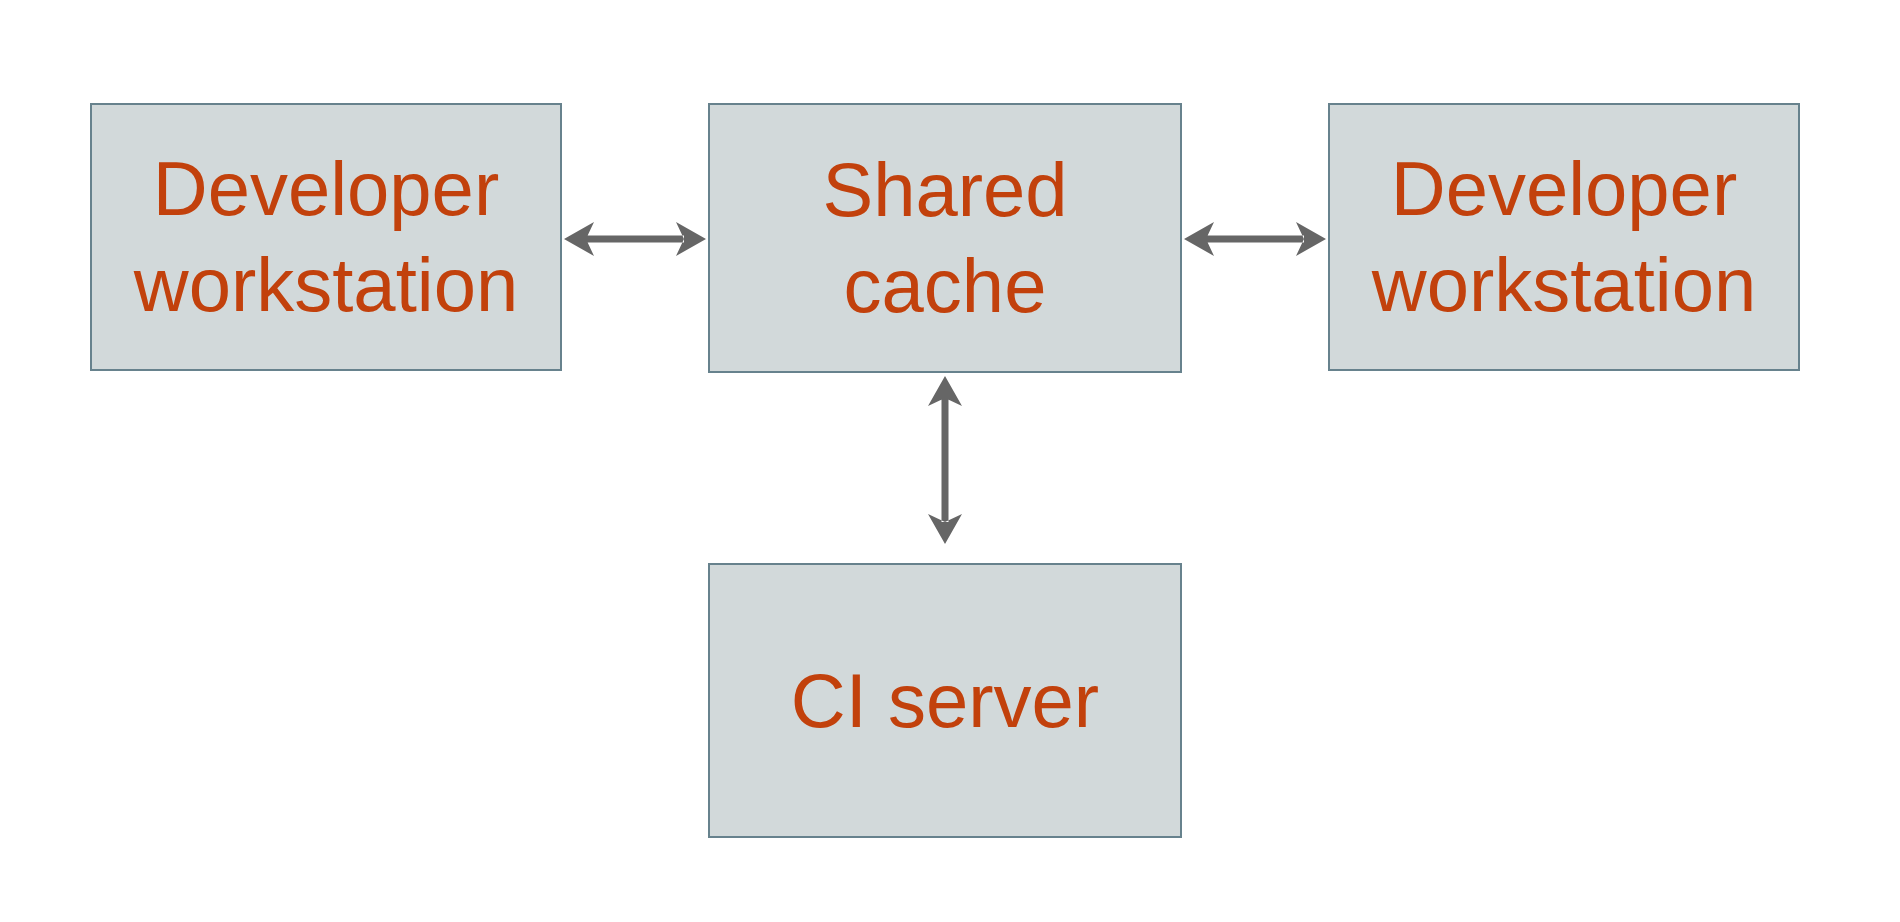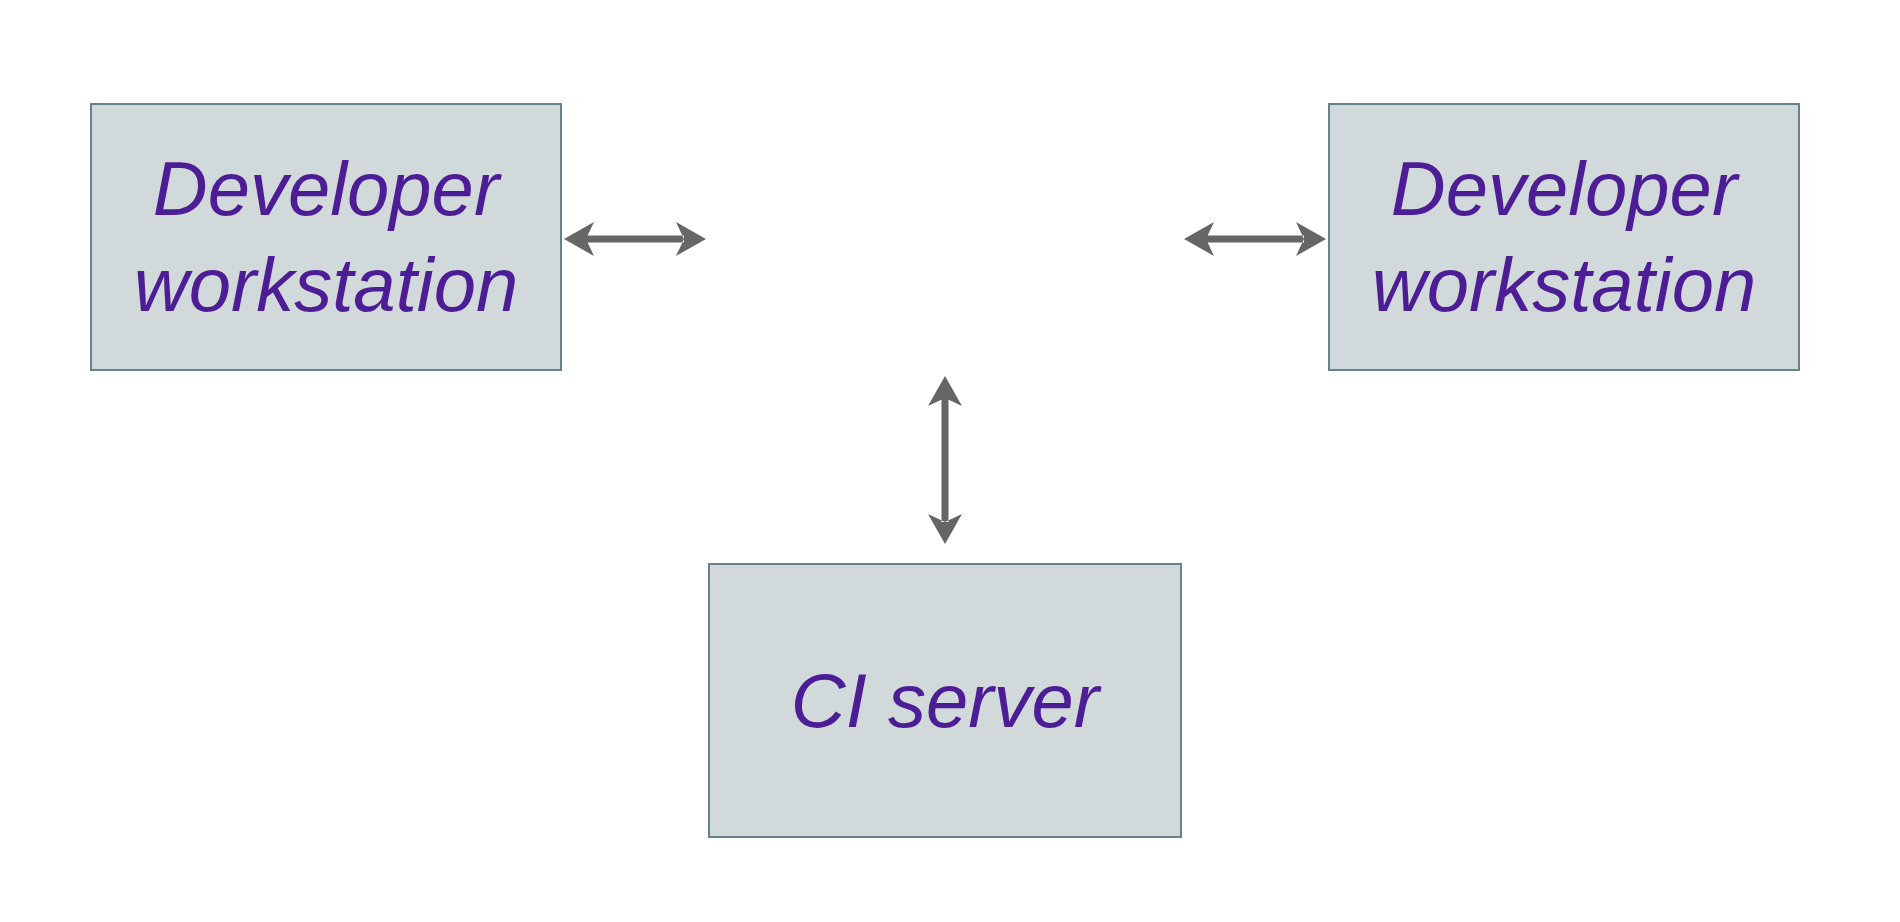--- a/index.html
+++ b/index.html
@@ -29,24 +29,23 @@
     border: 2px solid #67828d;
     box-sizing: border-box;
     display: flex;
     align-items: center;
     justify-content: center;
     text-align: center;
   }
   .node .label {
     font-size: 76px;
     line-height: 1.26;
-    color: #4c1d95;
+    color: #c2410c;
     padding: 0 10px;
     font-weight: 400;
-    font-style: italic;
   }
   .node-dev-left   { left: 90px;   top: 103px; width: 472px; height: 268px; }
   .node-cache      { left: 708px;  top: 103px; width: 474px; height: 270px; }
   .node-dev-right  { left: 1328px; top: 103px; width: 472px; height: 268px; }
   .node-ci         { left: 708px;  top: 547px; width: 474px; height: 275px; margin-top: 16px; }
   .arrow { fill: #666666; }
 </style>
 </head>
 <body>
 
@@ -64,20 +63,23 @@
 
     <path class="arrow" d="M945,376 L962,406 L945,398 L928,406 Z
              M941.5,398 H948.5 V522 H941.5 Z
              M945,544 L962,514 L945,522 L928,514 Z"></path>
   </svg>
 
   <div class="node node-dev-left">
     <span class="label">Developer workstation</span>
   </div>
 
+  <div class="node node-cache">
+    <span class="label">Shared cache</span>
+  </div>
 
   <div class="node node-dev-right">
     <span class="label">Developer workstation</span>
   </div>
 
   <div class="node node-ci">
     <span class="label">CI server</span>
   </div>
 
 </div>

